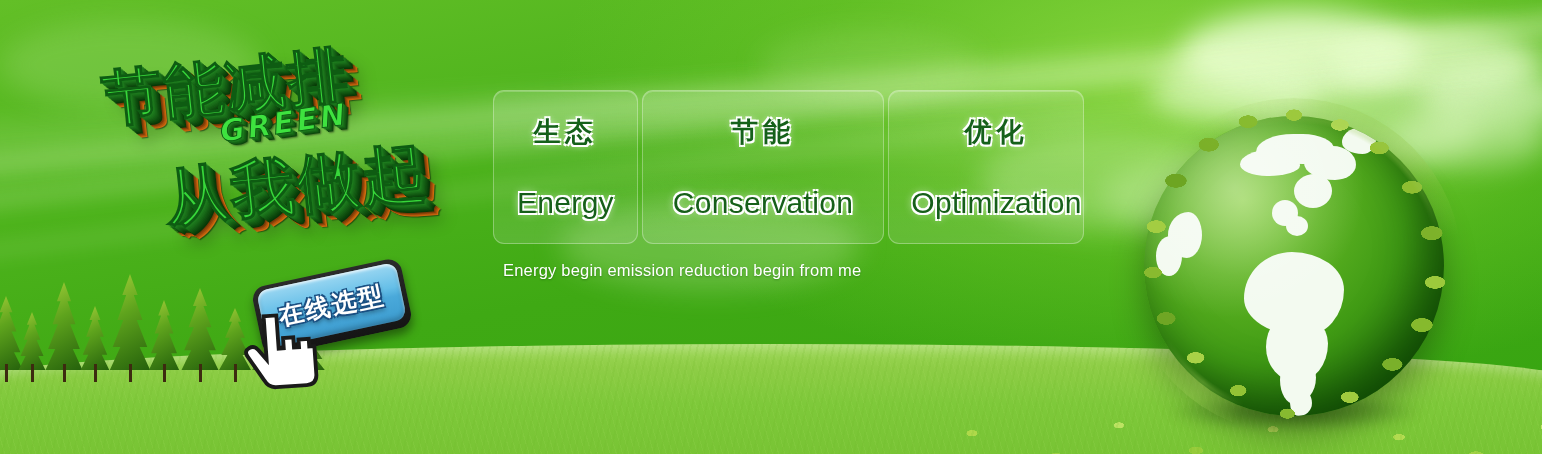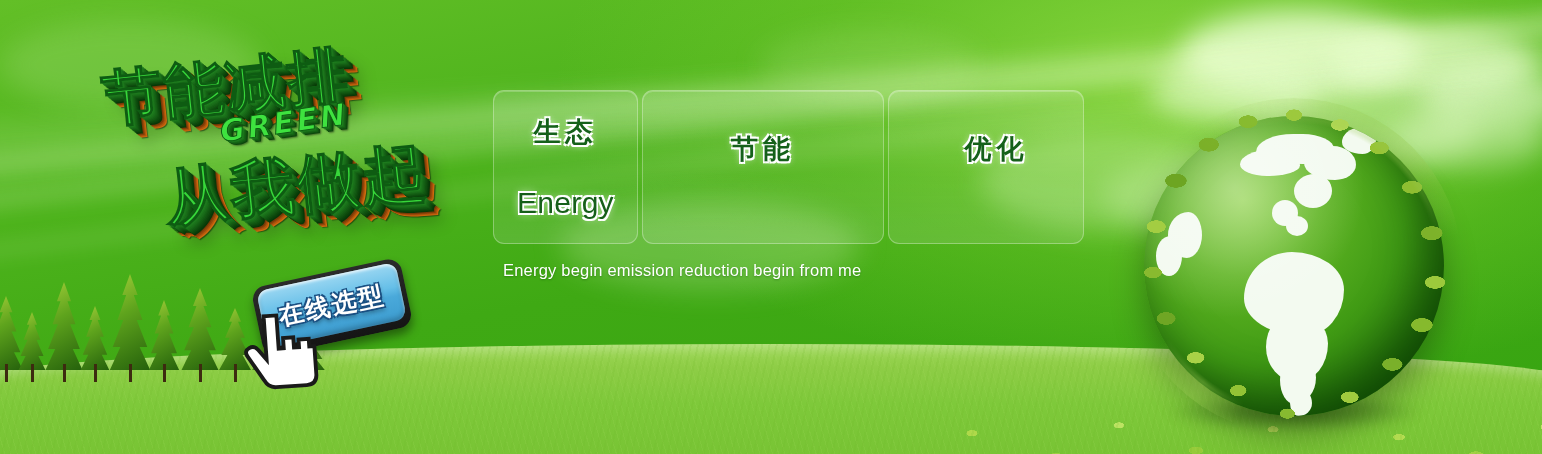--- a/index.html
+++ b/index.html
@@ -338,23 +338,25 @@
     </svg>
   </div>
 
   <div id="cards">
     <div class="card">
       <span class="card-cn">生态</span>
       <span class="card-en">Energy</span>
     </div>
     <div class="card wide">
       <span class="card-cn">节能</span>
+      <span class="card-en">Conservation</span>
     </div>
     <div class="card wide2">
       <span class="card-cn">优化</span>
+      <span class="card-en">Optimization</span>
     </div>
   </div>
 
   <div id="tagline">Energy begin emission reduction begin from me</div>
 
   <div id="globe-wrap">
     <div id="globe-base"></div>
     <div id="globe">
 
       <div class="cont" style="left:112px;top:18px;width:78px;height:30px;border-radius:48% 40% 30% 60%/60% 50% 50% 40%;"></div>

